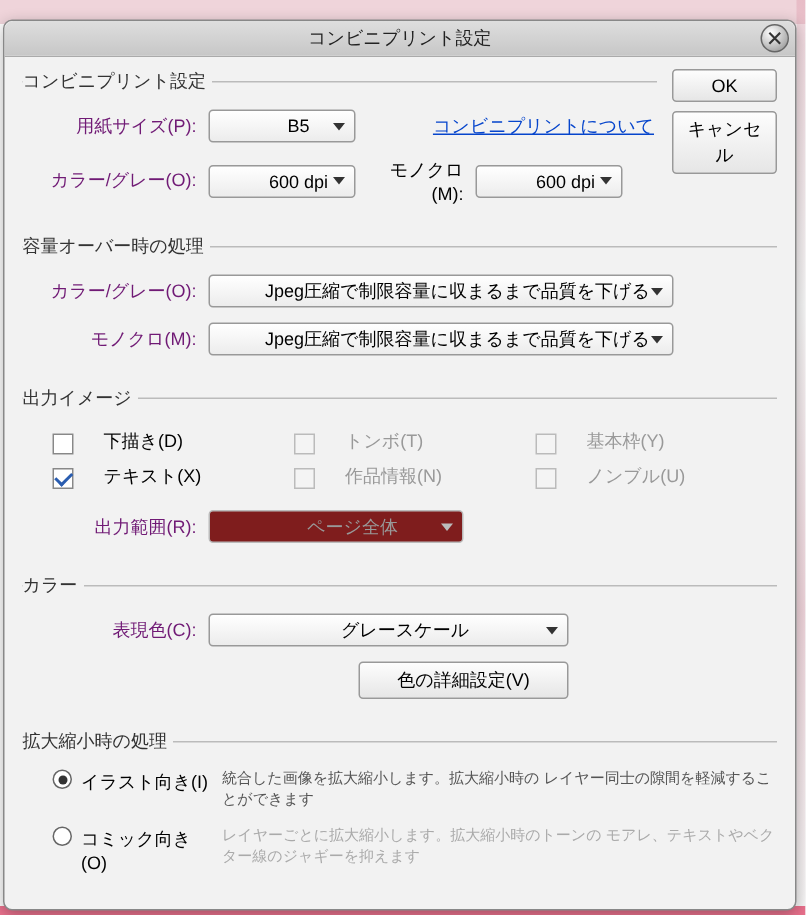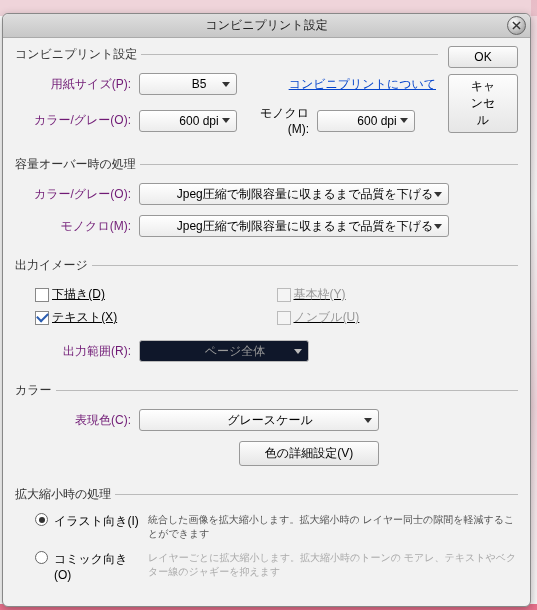--- a/index.html
+++ b/index.html
@@ -82,21 +82,21 @@
     right: 12px;
     top: 8px;
     display: flex;
     flex-direction: column;
     gap: 6px;
   }
   .btn {
     background: linear-gradient(#fdfdfd, #e6e6e6);
     border: 1px solid #999;
     border-radius: 3px;
-    padding: 3px 16px;
+    padding: 3px 4px;
     font-size: 12px;
     text-align: center;
     cursor: pointer;
     width: 70px;
   }
   fieldset {
     border: none;
     border-top: 1px solid #bbb;
     margin: 0 0 10px 0;
     padding: 6px 0 0 0;
@@ -125,21 +125,21 @@
     border-radius: 3px;
     height: 22px;
     display: flex;
     align-items: center;
     justify-content: space-between;
     padding: 0 6px 0 28px;
     cursor: pointer;
     font-size: 12px;
   }
   .select.disabled {
-    background: #0f172a;
+    background: #7f1d1d;
     color: #999;
     border-color: #bbb;
     cursor: default;
   }
   .select .caret {
     margin-left: 8px;
     width: 0; height: 0;
     border-left: 4px solid transparent;
     border-right: 4px solid transparent;
     border-top: 5px solid #333;
@@ -148,24 +148,23 @@
   .select.centered { justify-content: center; position: relative; }
   .select.centered .caret { position: absolute; right: 6px; }
   .link {
     color: #0645cc;
     text-decoration: underline;
     cursor: pointer;
     font-size: 12px;
   }
   .checkbox-row {
     display: flex;
-    align-items: center;
-    gap: 3px;
+    align-items: flex-end;
+    gap: 20px;
     margin: 6px 0;
-    text-decoration: underline;
   }
   .check {
     width: 14px; height: 14px;
     border: 1px solid #888;
     background: #fff;
     display: inline-flex;
     align-items: center;
     justify-content: center;
     cursor: pointer;
   }
@@ -283,20 +282,30 @@
             <span>下描き(D)</span>
           </div>
           <div class="checkbox-row">
             <span class="check checked"></span>
             <span>テキスト(X)</span>
           </div>
         </div>
         <div class="check-col">
           <div class="checkbox-row">
             <span class="check disabled"></span>
+            <span style="color:#999">トンボ(T)</span>
+          </div>
+          <div class="checkbox-row">
+            <span class="check disabled"></span>
+            <span style="color:#999">作品情報(N)</span>
+          </div>
+        </div>
+        <div class="check-col">
+          <div class="checkbox-row">
+            <span class="check disabled"></span>
             <span style="color:#999">基本枠(Y)</span>
           </div>
           <div class="checkbox-row">
             <span class="check disabled"></span>
             <span style="color:#999">ノンブル(U)</span>
           </div>
         </div>
       </div>
       <div class="row" style="margin-top:8px">
         <span class="lbl">出力範囲(R):</span>

